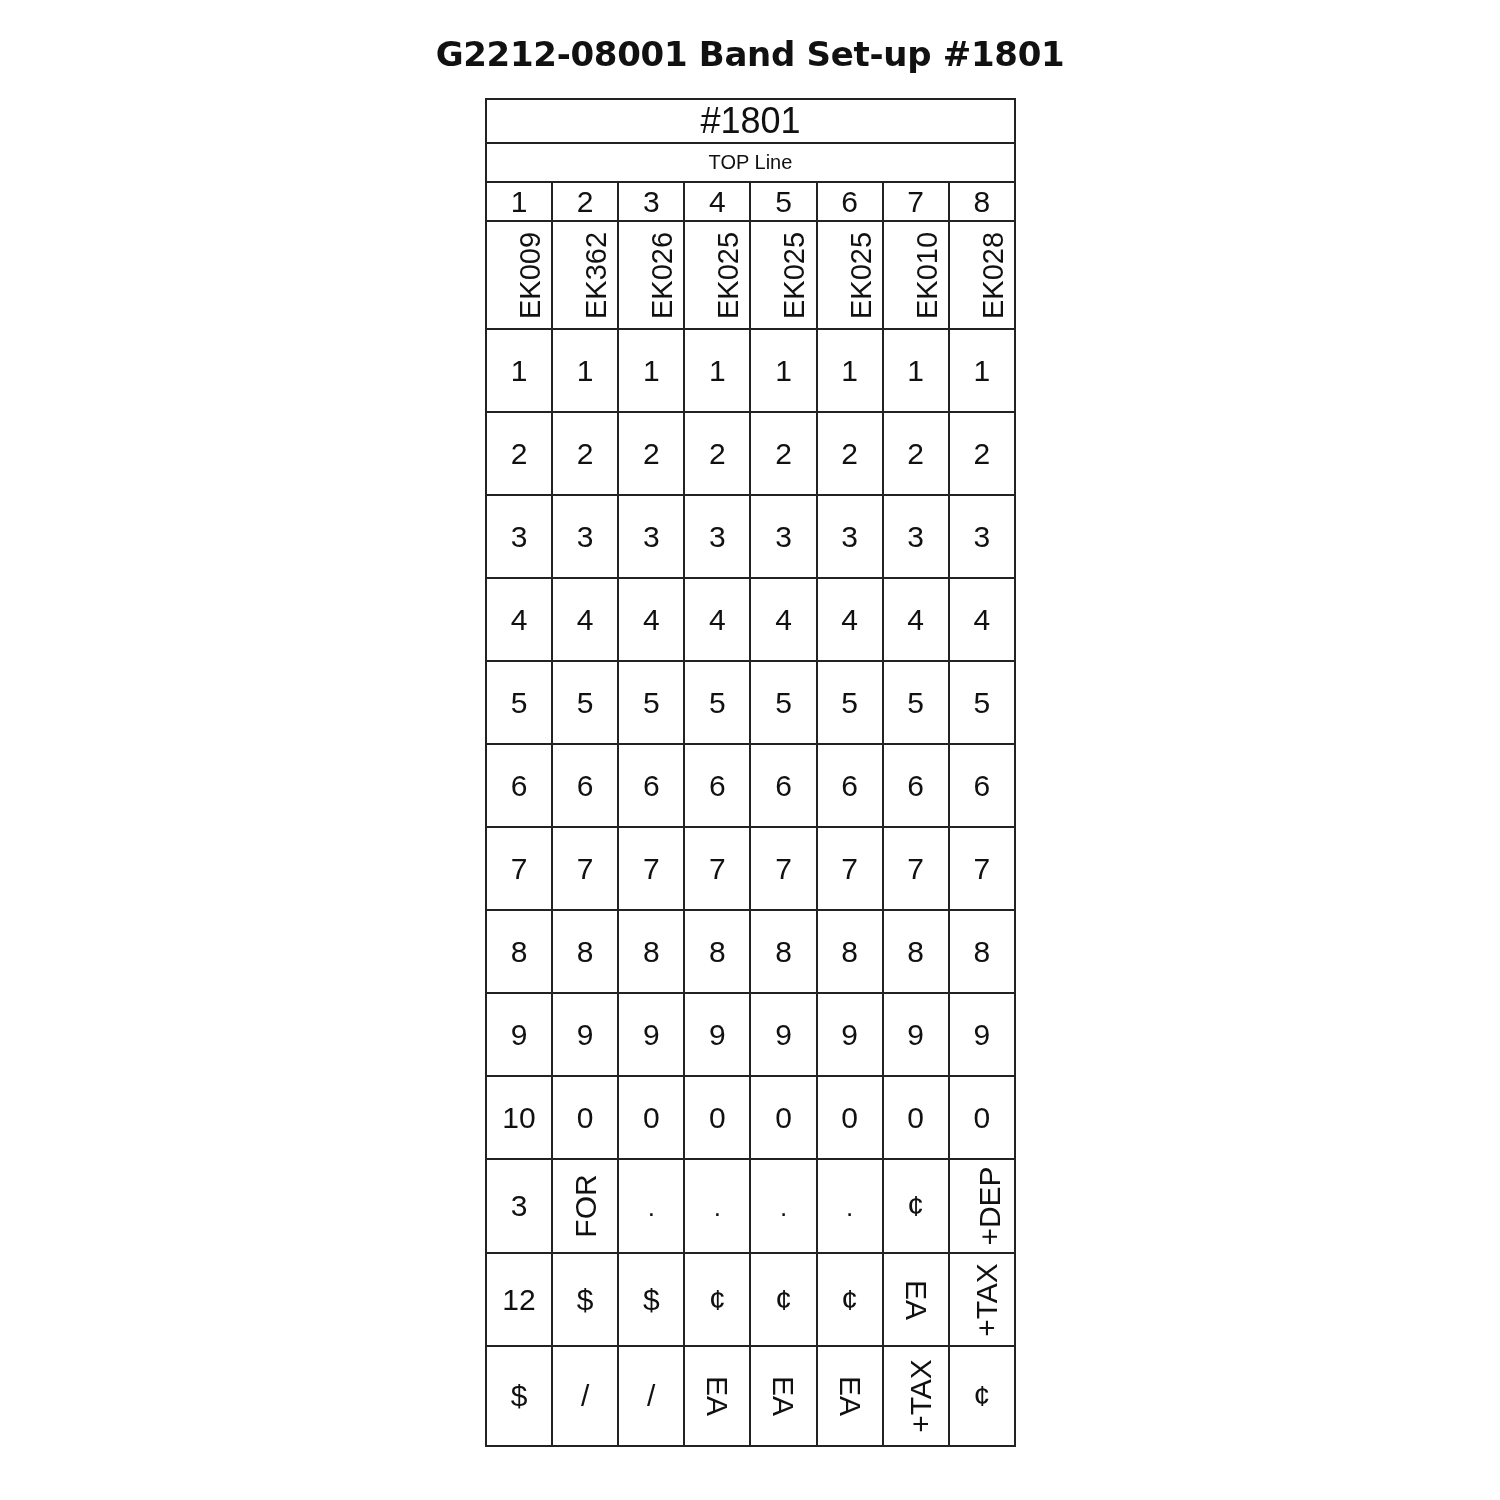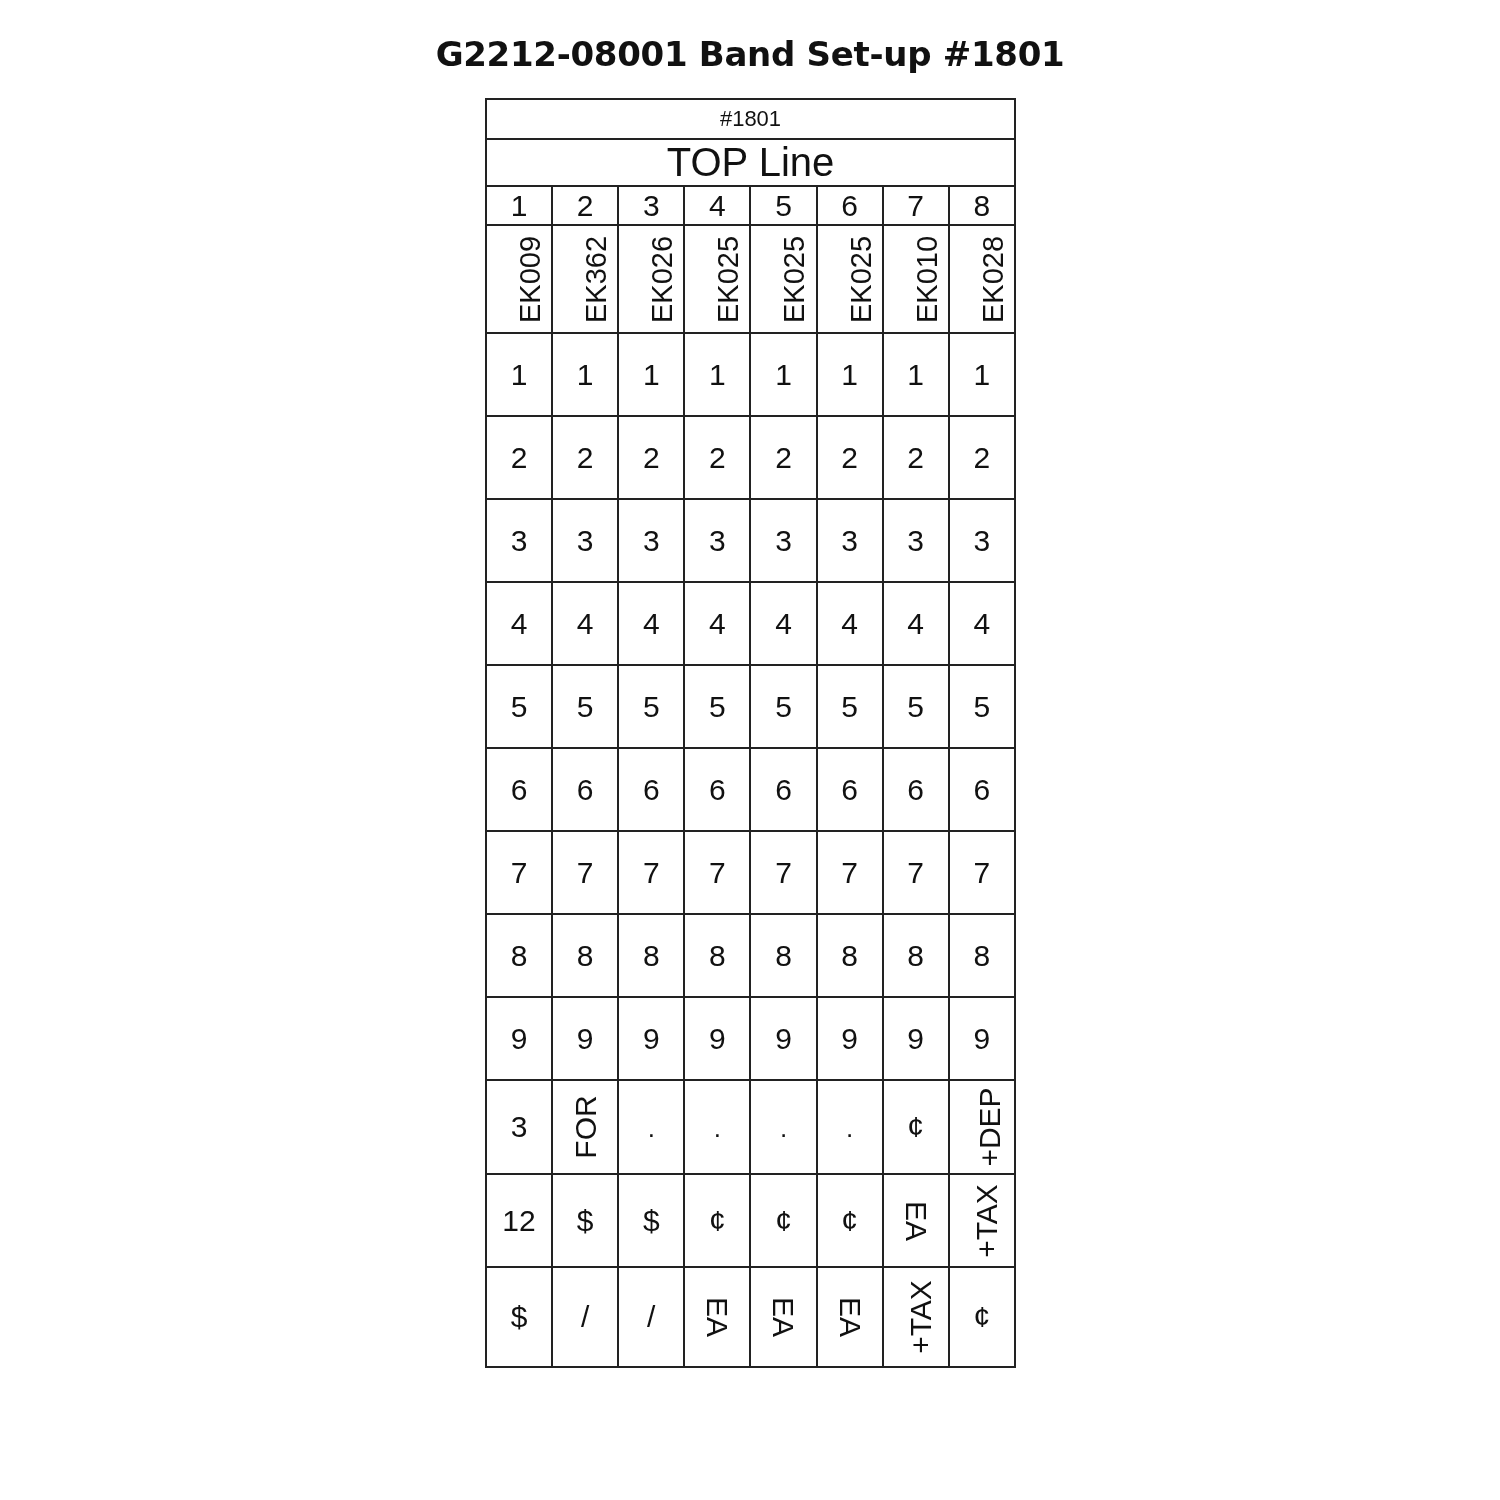--- a/index.html
+++ b/index.html
@@ -9,22 +9,22 @@
     font-family: "DejaVu Sans", sans-serif; font-weight: bold; font-size: 34px; letter-spacing: -0.3px; color: #111; margin-top: 20px;
   }
   table.band {
     position: absolute; left: 485px; top: 98px; width: 531px;
     border-collapse: collapse; table-layout: fixed;
   }
   table.band td {
     border: 2px solid #222; padding: 0; text-align: center; vertical-align: middle;
     font-family: "Liberation Sans", sans-serif; font-size: 30px; color: #111; overflow: hidden;
   }
-  tr.h-title td { height: 38px; font-size: 22px; }
-  tr.h-line td { height: 37px; font-size: 40px; border-radius: 9px; }
+  tr.h-title td { height: 38px; font-size: 36px; }
+  tr.h-line td { height: 37px; font-size: 20px; border-radius: 9px; }
   tr.h-cols td { height: 37px; font-size: 30px; }
   tr.h-codes td { height: 106px; }
   tr.r-std td { height: 81px; }
   tr.r-11 td { height: 92px; }
   tr.r-12 td { height: 91px; border-radius: 27px; }
   tr.r-13 td { height: 98px; }
   .rot-ccw { display: inline-block; transform: rotate(-90deg); white-space: nowrap; }
   .rot-cw { display: inline-block; transform: rotate(90deg); white-space: nowrap; }
   .code { font-size: 29px; }
   .dot { font-size: 26px; }
@@ -155,20 +155,30 @@
       <tr class="r-std">
         <td><span>9</span></td>
         <td><span>9</span></td>
         <td><span>9</span></td>
         <td><span>9</span></td>
         <td><span>9</span></td>
         <td><span>9</span></td>
         <td><span>9</span></td>
         <td><span>9</span></td>
       </tr>
+      <tr class="r-std">
+        <td><span>10</span></td>
+        <td><span>0</span></td>
+        <td><span>0</span></td>
+        <td><span>0</span></td>
+        <td><span>0</span></td>
+        <td><span>0</span></td>
+        <td><span>0</span></td>
+        <td><span>0</span></td>
+      </tr>
       <tr class="r-11">
         <td><span>3</span></td>
         <td><span class="rot-ccw">FOR</span></td>
         <td><span class="dot">.</span></td>
         <td><span class="dot">.</span></td>
         <td><span class="dot">.</span></td>
         <td><span class="dot">.</span></td>
         <td><span>¢</span></td>
         <td><span class="rot-ccw">+DEP</span></td>
       </tr>

